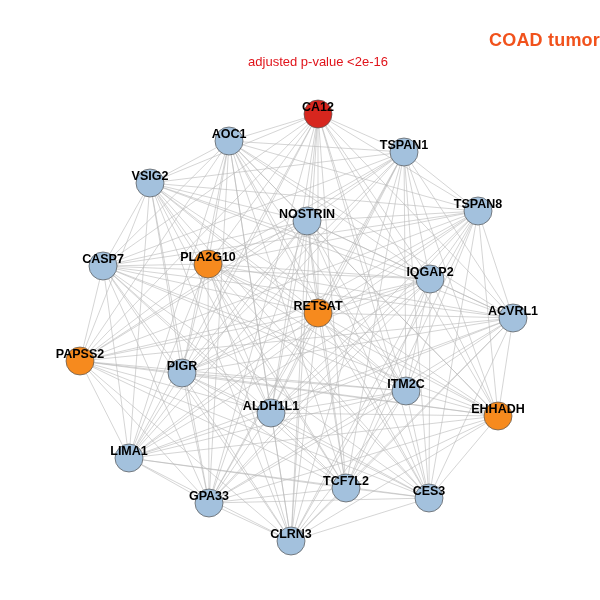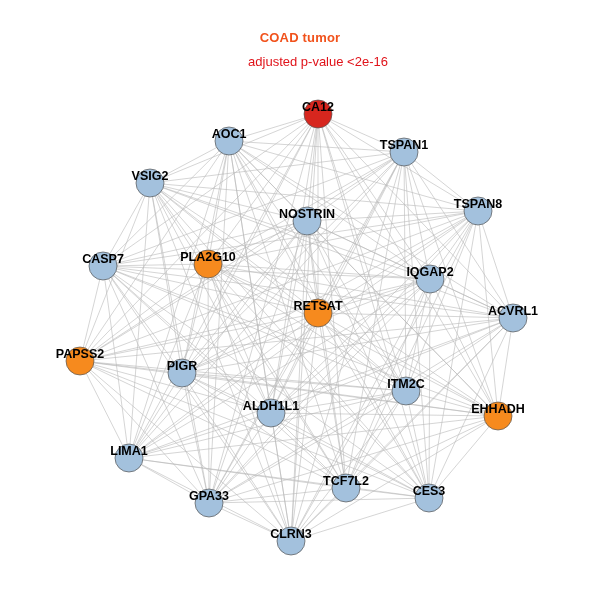--- a/index.html
+++ b/index.html
@@ -5,21 +5,21 @@
   html,body{margin:0;padding:0;background:#ffffff;}
   .stage{
     position:relative;
     width:600px;height:600px;
     background:#ffffff;
     font-family:"Liberation Sans", sans-serif;
     overflow:hidden;
   }
   .chart-title{
     position:absolute;top:30px;left:0;width:100%;
-    text-align:center;font-weight:bold;font-size:13px;
+    text-align:right;font-weight:bold;font-size:18px;
     letter-spacing:0.2px;
   }
   .chart-subtitle{
     position:absolute;top:54px;left:18px;width:100%;
     text-align:center;font-size:13px;
   }
   svg.network{position:absolute;left:0;top:0;}
   svg.network text{
     font-family:"Liberation Sans", sans-serif;
     font-weight:bold;

